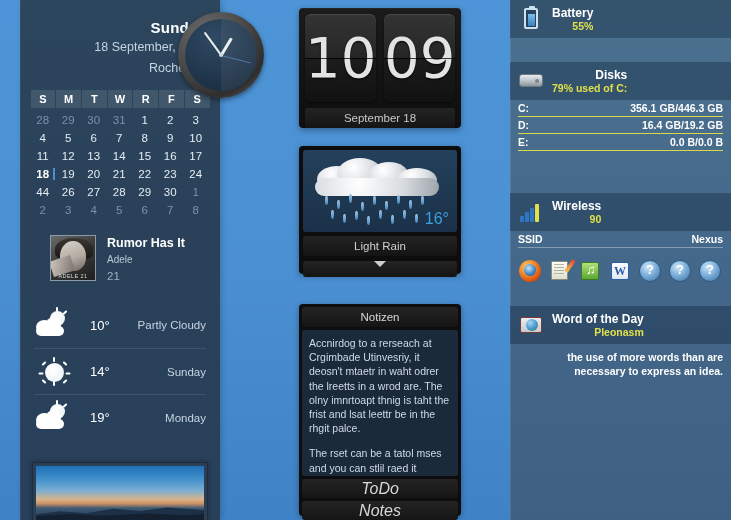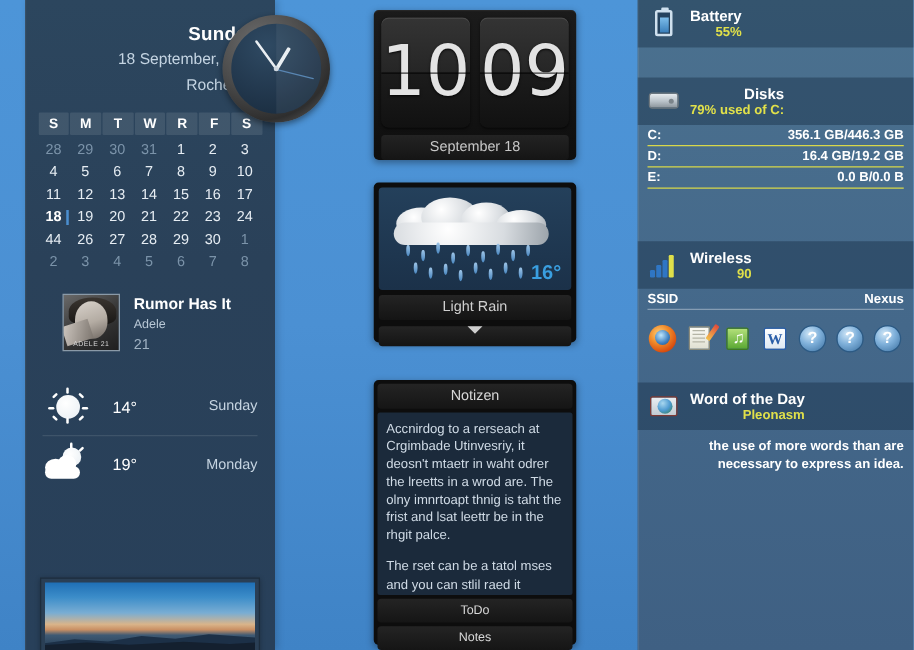--- a/index.html
+++ b/index.html
@@ -202,21 +202,21 @@
     background: #0d0d0d; border-radius: 4px; padding: 4px;
     box-shadow: 0 2px 6px rgba(0,0,0,0.35);
   }
   .ww-sky {
     height: 82px; border-radius: 3px; position: relative; overflow: hidden;
     background: linear-gradient(to bottom,#24405b 0%,#1d3консоль 0%,#1b3149 100%);
   }
   .ww-sky { background: linear-gradient(to bottom,#24405b 0%,#1b3149 100%); }
   .ww-temp {
     position: absolute; right: 8px; bottom: 4px;
-    color: #3a9fe0; font-size: 16px; font-weight: bold;
+    color: #3a9fe0; font-size: 16px; font-weight: normal;
   }
   .ww-label {
     margin-top: 4px; height: 20px; line-height: 20px; text-align:center;
     color: #d0d0d0; font-size: 11.5px;
     background: linear-gradient(to bottom,#242424,#141414); border-radius:3px;
   }
   .ww-more {
     margin-top: 3px; height: 16px; text-align:center;
     background: linear-gradient(to bottom,#242424,#141414); border-radius:3px;
     color:#cfcfcf; font-size:10px; line-height:15px;
@@ -240,22 +240,22 @@
     background: linear-gradient(to bottom,#242424,#151515); border-radius:3px;
   }
   .nw-body {
     margin-top: 3px; height: 146px; overflow: hidden;
     background: #1b2a3b; border-radius: 2px; padding: 6px 7px;
     color: #cfdae5; font-size: 10.5px; line-height: 14.2px;
   }
   .nw-body p + p { margin-top: 11px; }
   .nw-btn {
     margin-top: 3px; height: 19px; line-height: 19px; text-align:center;
-    color:#d8d8d8; font-size:10px;
-    background: linear-gradient(to bottom,#242424,#151515); border-radius:3px;
+    color:#d8d8d8; font-size:16px;
+    background: linear-gradient(to bottom,#242424,#151515); border-radius:3px;font-style:italic;
   }
 
   
   .right-panel {
     position: absolute; left: 510px; top: 0; width: 221px; height: 520px;
     background: linear-gradient(to bottom,#4b718f 0%,#44688a 50%,#3f6083 100%);
     box-shadow: inset 1px 0 0 rgba(255,255,255,0.10);
     overflow: hidden;
   }
   .gad { margin-bottom: 6px; text-align: right; }
@@ -477,20 +477,32 @@
       <div class="label">ADELE 21</div>
     </div>
     <div>
       <div class="track-title">Rumor Has It</div>
       <div class="track-artist">Adele</div>
       <div class="track-album">21</div>
     </div>
   </div>
 
   <div class="weather-list">
+    <div class="weather-row">
+      <div class="w-icon">
+        <div class="sun" style="left:16px;top:1px;width:15px;height:15px;"></div>
+        <div class="ray" style="left:22px;top:-3px;"></div>
+        <div class="ray" style="left:30px;top:0px;transform:rotate(45deg);"></div>
+        <div class="cloud" style="left:2px;top:10px;width:17px;height:14px;"></div>
+        <div class="cloud" style="left:12px;top:7px;width:15px;height:15px;"></div>
+        <div class="cloud" style="left:2px;top:16px;width:28px;height:10px;border-radius:6px;"></div>
+      </div>
+      <div class="w-temp">10°</div>
+      <div class="w-label">Partly Cloudy</div>
+    </div>
     <div class="weather-row">
       <div class="w-icon">
         <div class="sun" style="left:11px;top:6px;width:19px;height:19px;"></div>
         <div class="ray" style="left:19px;top:0px;"></div>
         <div class="ray" style="left:19px;top:24px;"></div>
         <div class="ray" style="left:6px;top:14px;transform:rotate(90deg);"></div>
         <div class="ray" style="left:33px;top:14px;transform:rotate(90deg);"></div>
         <div class="ray" style="left:9px;top:4px;transform:rotate(45deg);"></div>
         <div class="ray" style="left:30px;top:4px;transform:rotate(-45deg);"></div>
         <div class="ray" style="left:9px;top:22px;transform:rotate(-45deg);"></div>

